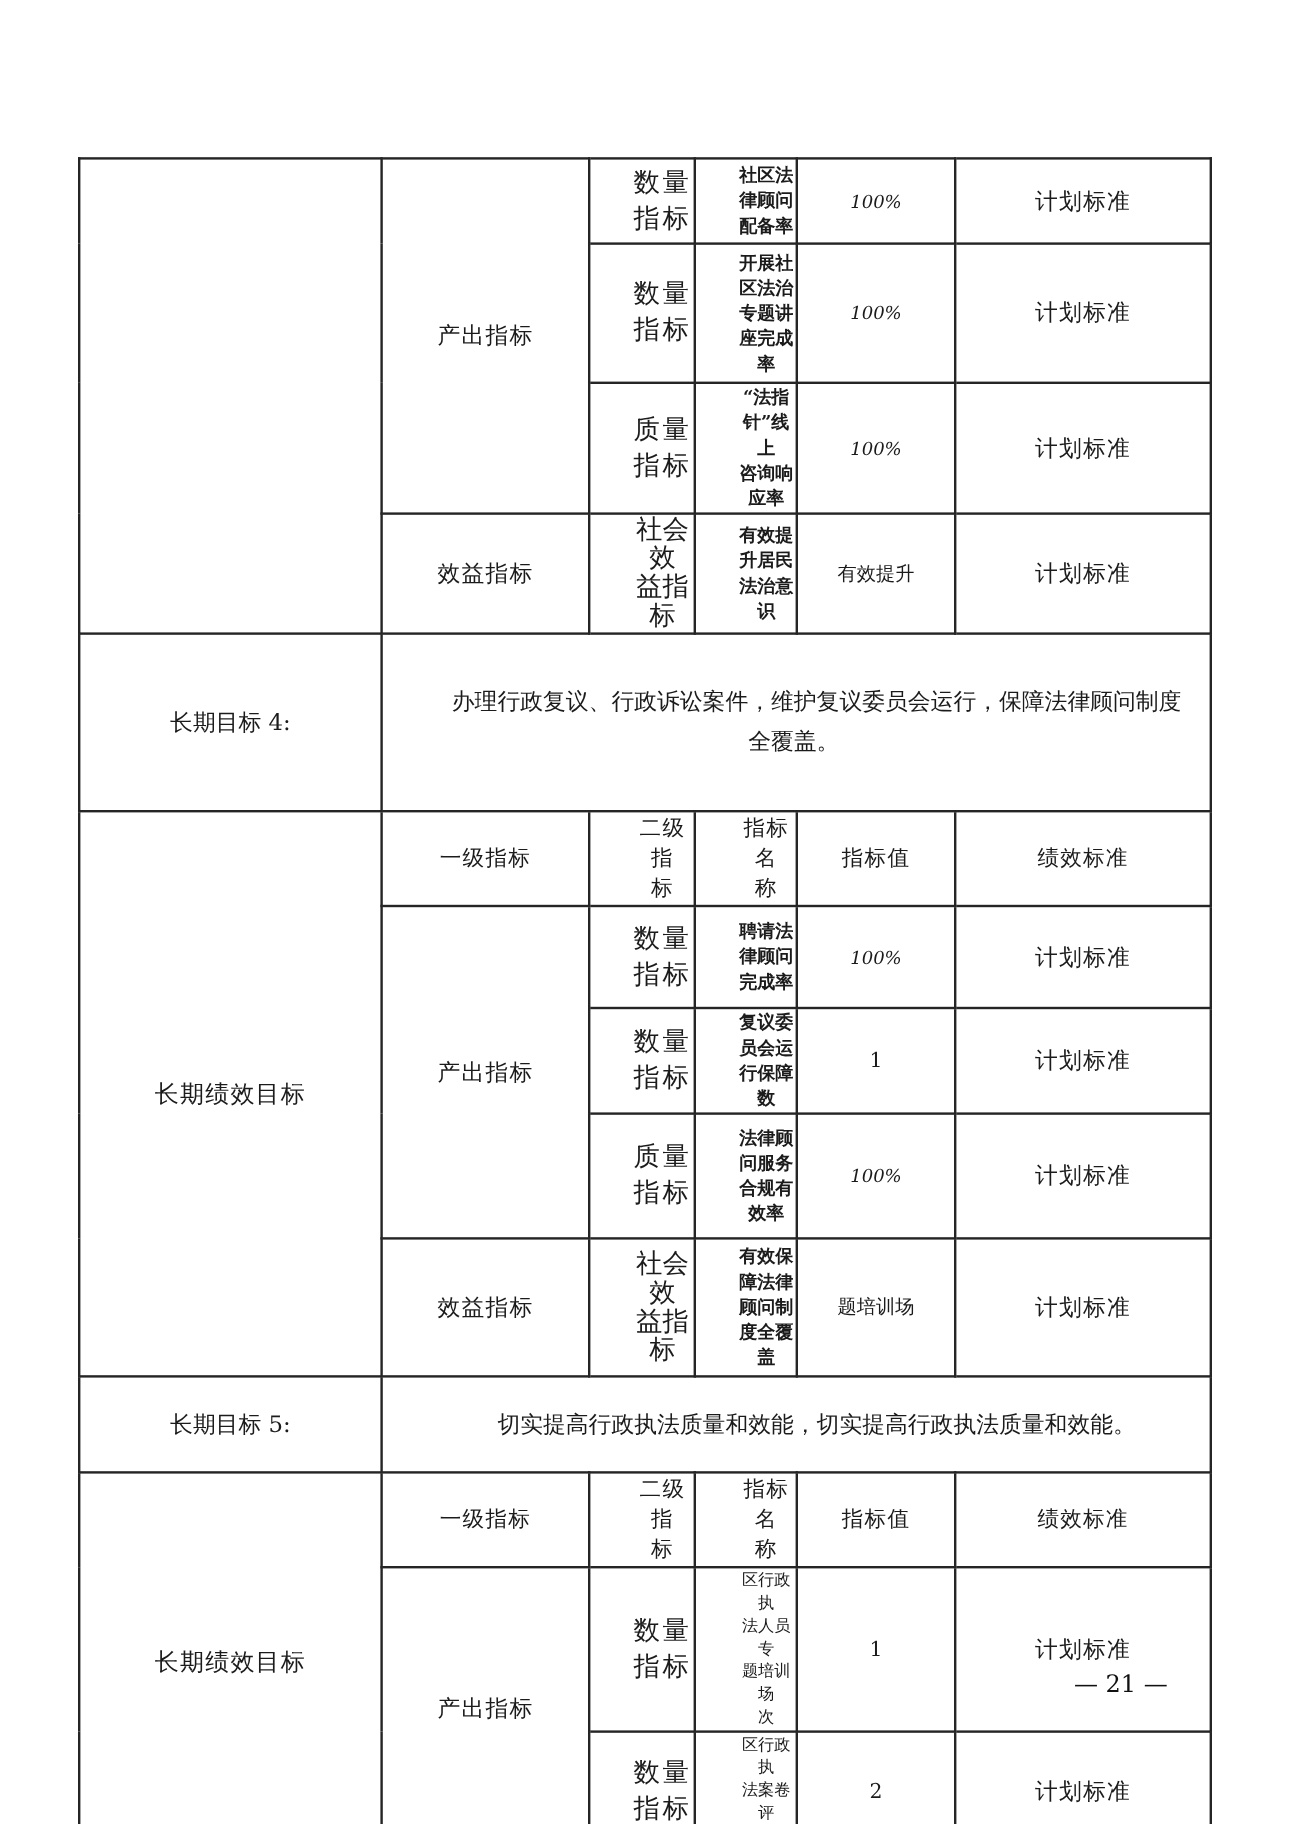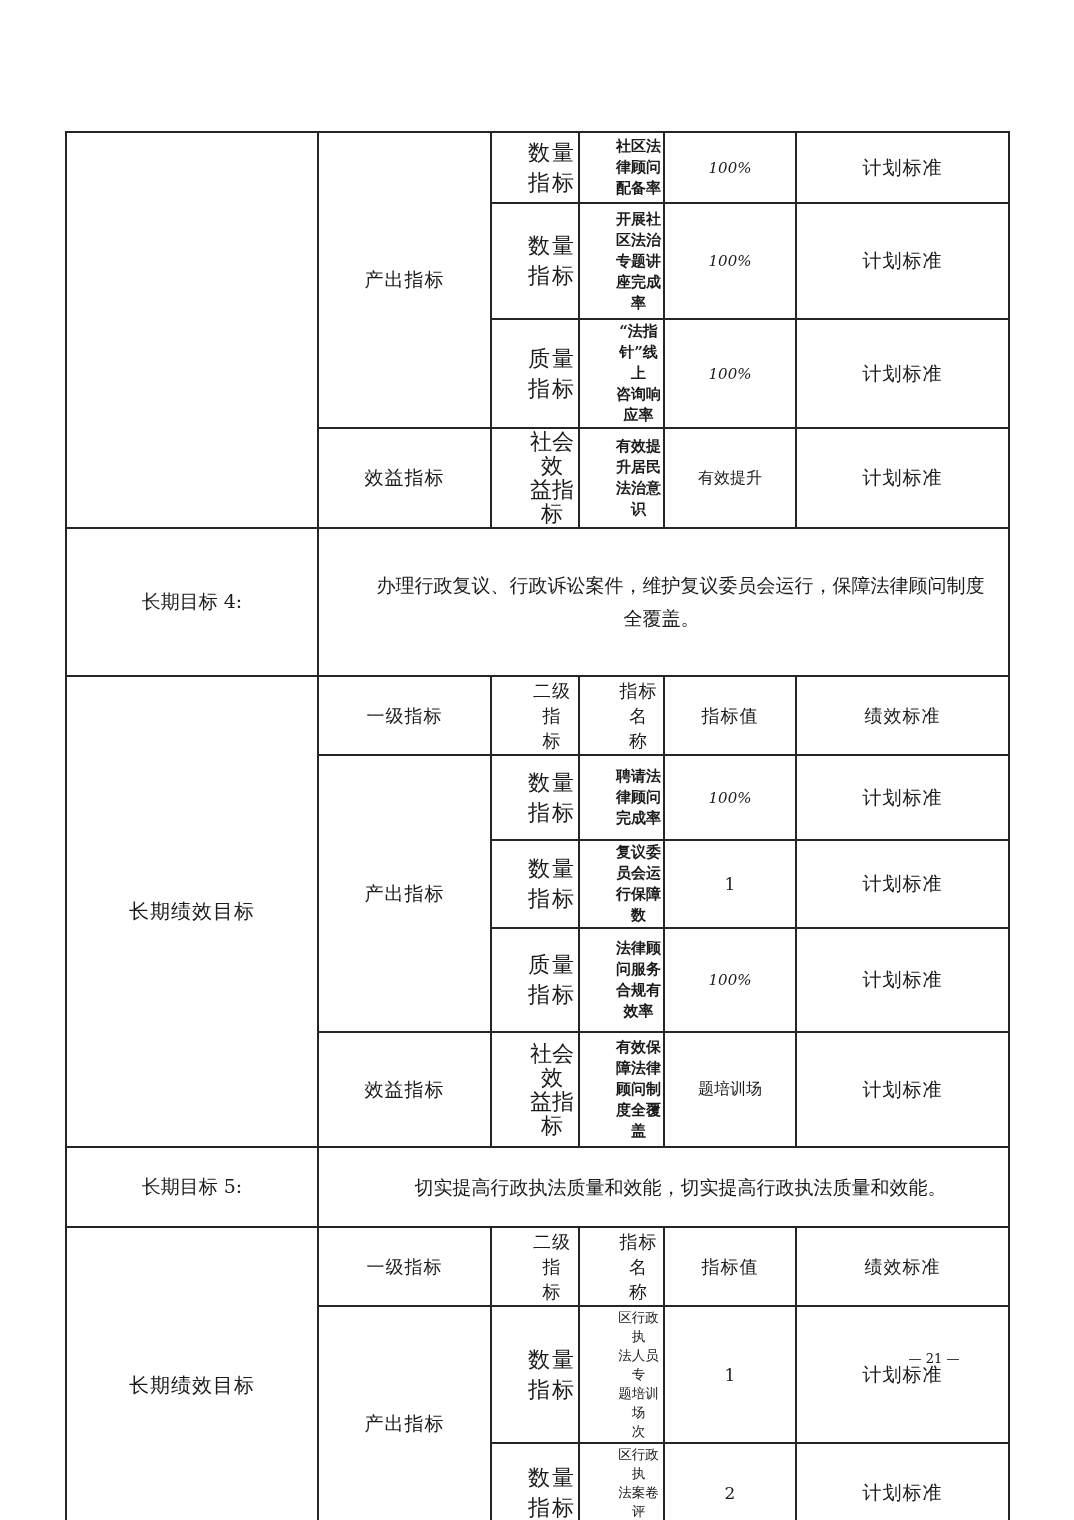--- a/index.html
+++ b/index.html
@@ -44,22 +44,22 @@
   .hdr  { font-size: 18px; line-height: 25px; letter-spacing: 1px; }
   
   .goal-label { font-size: 19px; }
   .goal-text  {
     font-size: 19px; line-height: 33px; text-align: center;
     padding: 6px 16px 6px 12px; text-indent: 2em;
   }
   
   .no-bb { border-bottom: none !important; }
   .pagenum {
-    position: absolute; top: 1351px; left: 849px; width: 170px;
-    text-align: center; font-size: 13px; color: #111;
+    position: absolute; top: 1391px; left: 849px; width: 170px;
+    text-align: center; font-size: 20px; color: #111;
   }
 </style>
 </head>
 <body>
 
 <div class="page">
 
   <table class="perf">
     <colgroup>
       <col style="width:252px">

